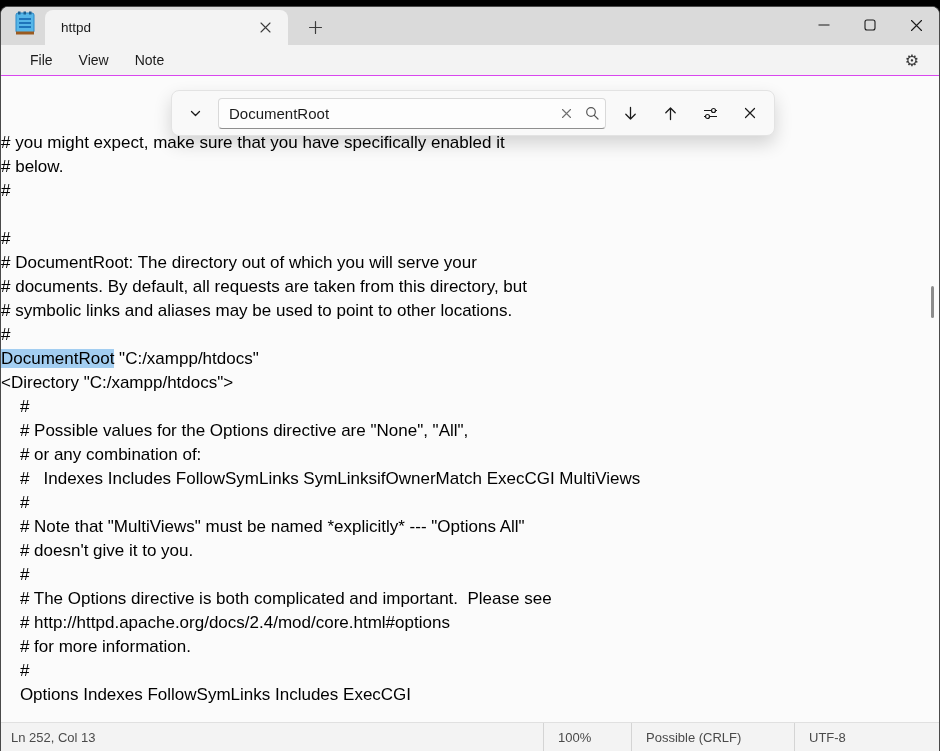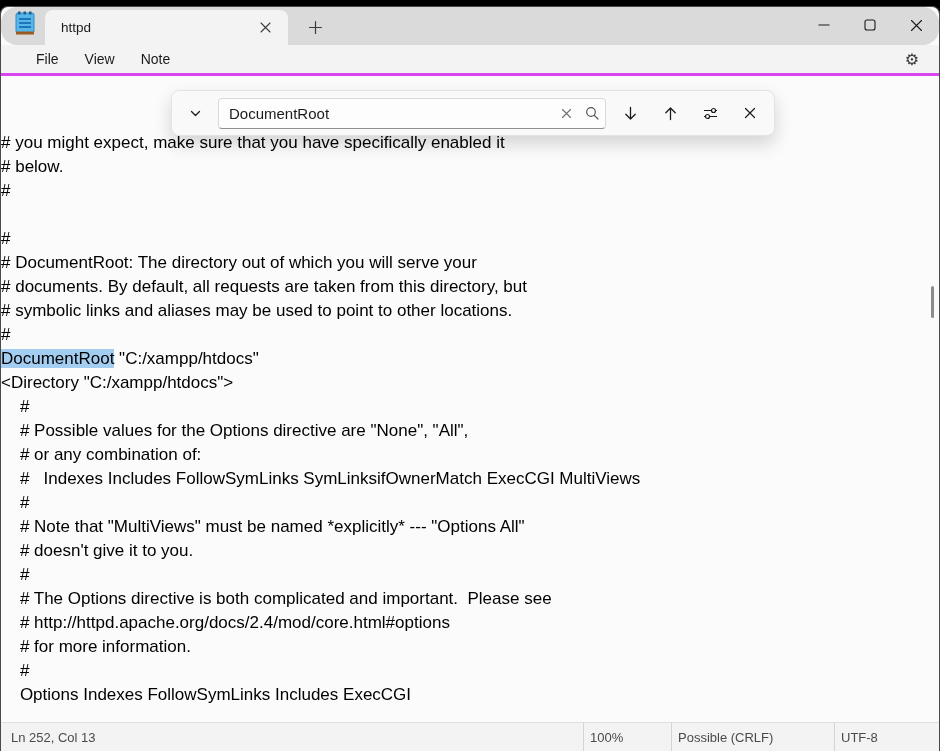--- a/index.html
+++ b/index.html
@@ -6,38 +6,38 @@
   * { margin:0; padding:0; box-sizing:border-box; }
   html,body { width:940px; height:751px; background:#000; overflow:hidden;
     font-family:"Liberation Sans","DejaVu Sans",sans-serif; }
 
   .window { position:absolute; top:6px; left:0; right:0; bottom:0;
     border:1px solid #4a4a4a; border-bottom:none;
     border-radius:8px 8px 0 0; overflow:hidden;
     display:flex; flex-direction:column; background:#fbfbfb; }
 
   
-  .tabstrip { height:38px; background:#dadada; display:flex; align-items:flex-end; flex-shrink:0;border-radius:16px; }
+  .tabstrip { height:38px; background:#dadada; display:flex; align-items:flex-end; flex-shrink:0; }
   .app-icon { width:22px; height:27px; margin:0 9px 5px 13px; align-self:center; }
   .tab { width:243px; height:35px; background:#f3f3f3; border-radius:8px 8px 0 0;
     display:flex; align-items:center; padding-left:16px; }
   .tab-label { font-size:13.5px; color:#1b1b1b; }
   .tab-close { margin-left:auto; margin-right:11px; width:24px; height:24px; border:none;
     background:transparent; display:flex; align-items:center; justify-content:center;
     border-radius:4px; cursor:pointer; }
   .new-tab { width:34px; height:30px; margin-left:10px; margin-bottom:3px; border:none;
     background:transparent; display:flex; align-items:center; justify-content:center;
     border-radius:4px; cursor:pointer; }
   .window-controls { margin-left:auto; display:flex; align-self:flex-start; }
   .win-btn { width:46px; height:36px; border:none; background:transparent;
     display:flex; align-items:center; justify-content:center; cursor:pointer; }
 
   
-  .menubar { height:31px; background:#f3f3f3; border-bottom:3px solid #d946ef;
-    display:flex; align-items:center; padding-left:22px; flex-shrink:0; }
+  .menubar { height:31px; background:#f3f3f3; border-bottom:1px solid #d946ef;
+    display:flex; align-items:center; padding-left:16px; flex-shrink:0; }
   .menu-item { font-size:14px; color:#1b1b1b; padding:4px 13px; border:none;
     background:transparent; cursor:pointer; border-radius:4px;
     font-family:inherit; }
   .settings-btn { margin-left:auto; margin-right:12px; width:30px; height:26px; border:none;
     background:transparent; font-size:16px; color:#3a3a3a; cursor:pointer;
     display:flex; align-items:center; justify-content:center; border-radius:4px; }
 
   
   .editor { flex:1; position:relative; background:#fbfbfb; overflow:hidden; }
   .text-area { position:absolute; inset:0; padding:7px 12px 0 0;
@@ -62,24 +62,24 @@
     font-family:inherit; font-size:15px; color:#1b1b1b; padding-left:10px; }
   .in-input-btn { width:26px; height:26px; border:none; background:transparent; border-radius:4px;
     display:flex; align-items:center; justify-content:center; cursor:pointer; flex-shrink:0; }
 
   
   .statusbar { height:29px; background:#f3f3f3; border-top:1px solid #e0e0e0;
     display:flex; align-items:center; font-size:13px; color:#4a4a4a; flex-shrink:0; }
   .status-cursor { margin-left:10px; }
   .status-right { margin-left:auto; display:flex; height:100%; }
   .status-cell { border-left:1px solid #d4d4d4; height:100%; display:flex; align-items:center;
-    padding-left:6px; cursor:pointer; }
+    padding-left:14px; cursor:pointer; }
   .cell-zoom { width:88px; }
   .cell-eol  { width:163px; }
-  .cell-enc  { width:105px; }
+  .cell-enc  { width:145px; }
 
   svg { display:block; }
 </style>
 </head>
 <body>
 
 <div class="window">
 
   <div class="tabstrip">
     <span class="app-icon">

